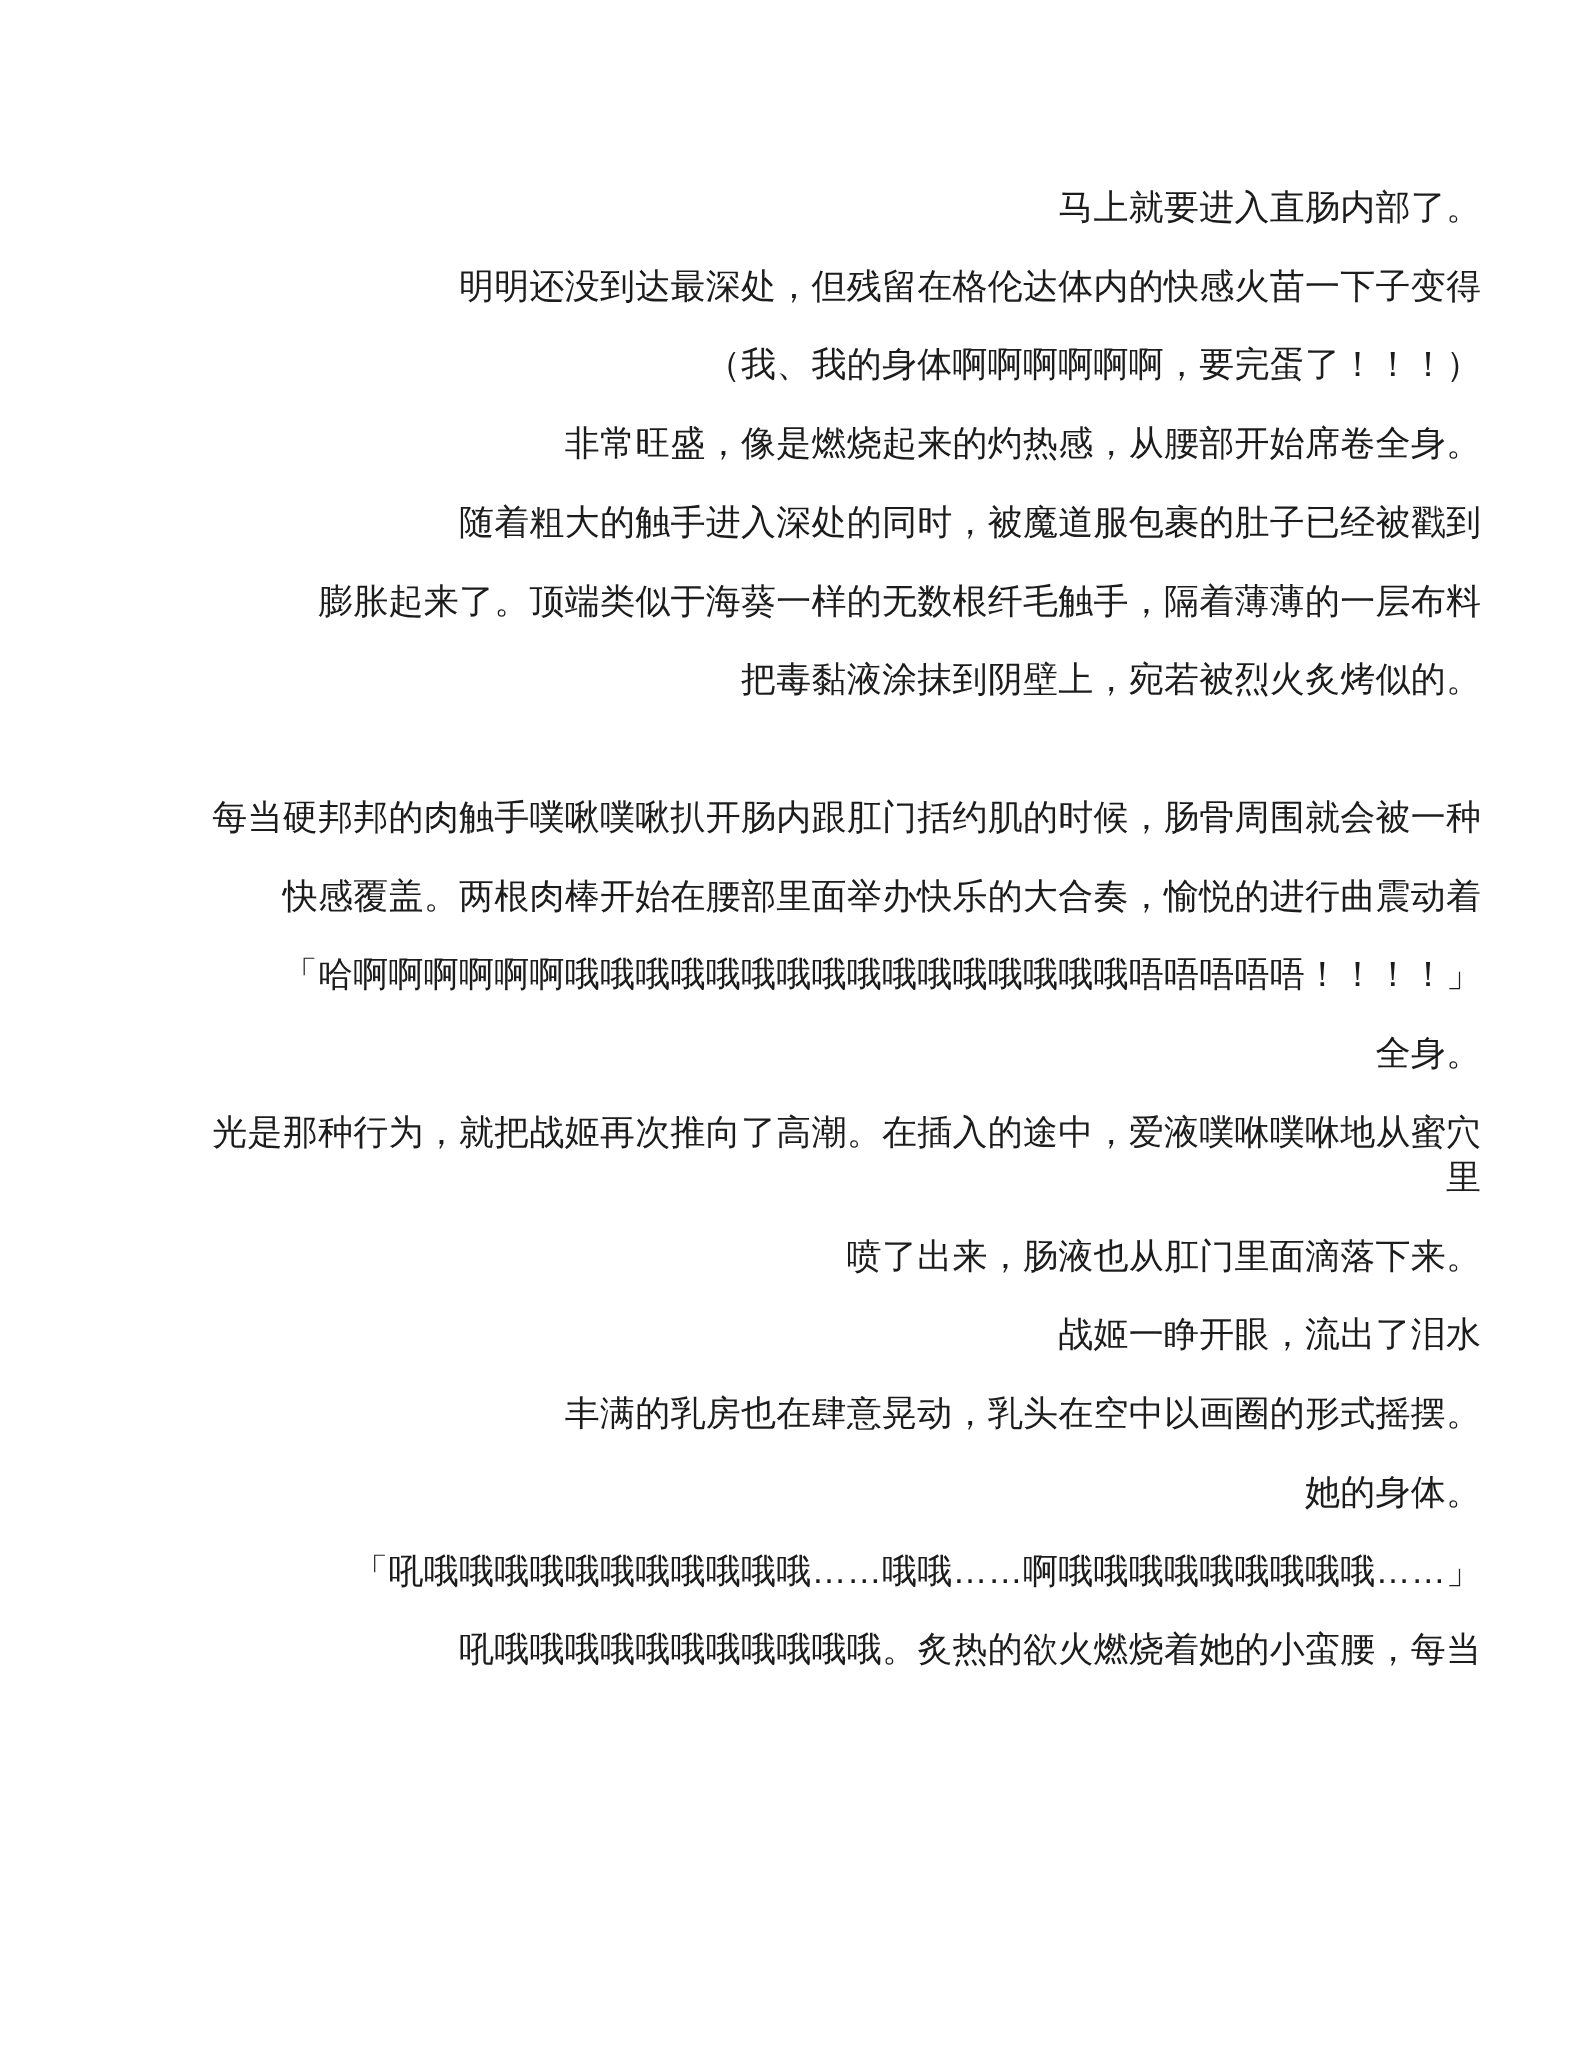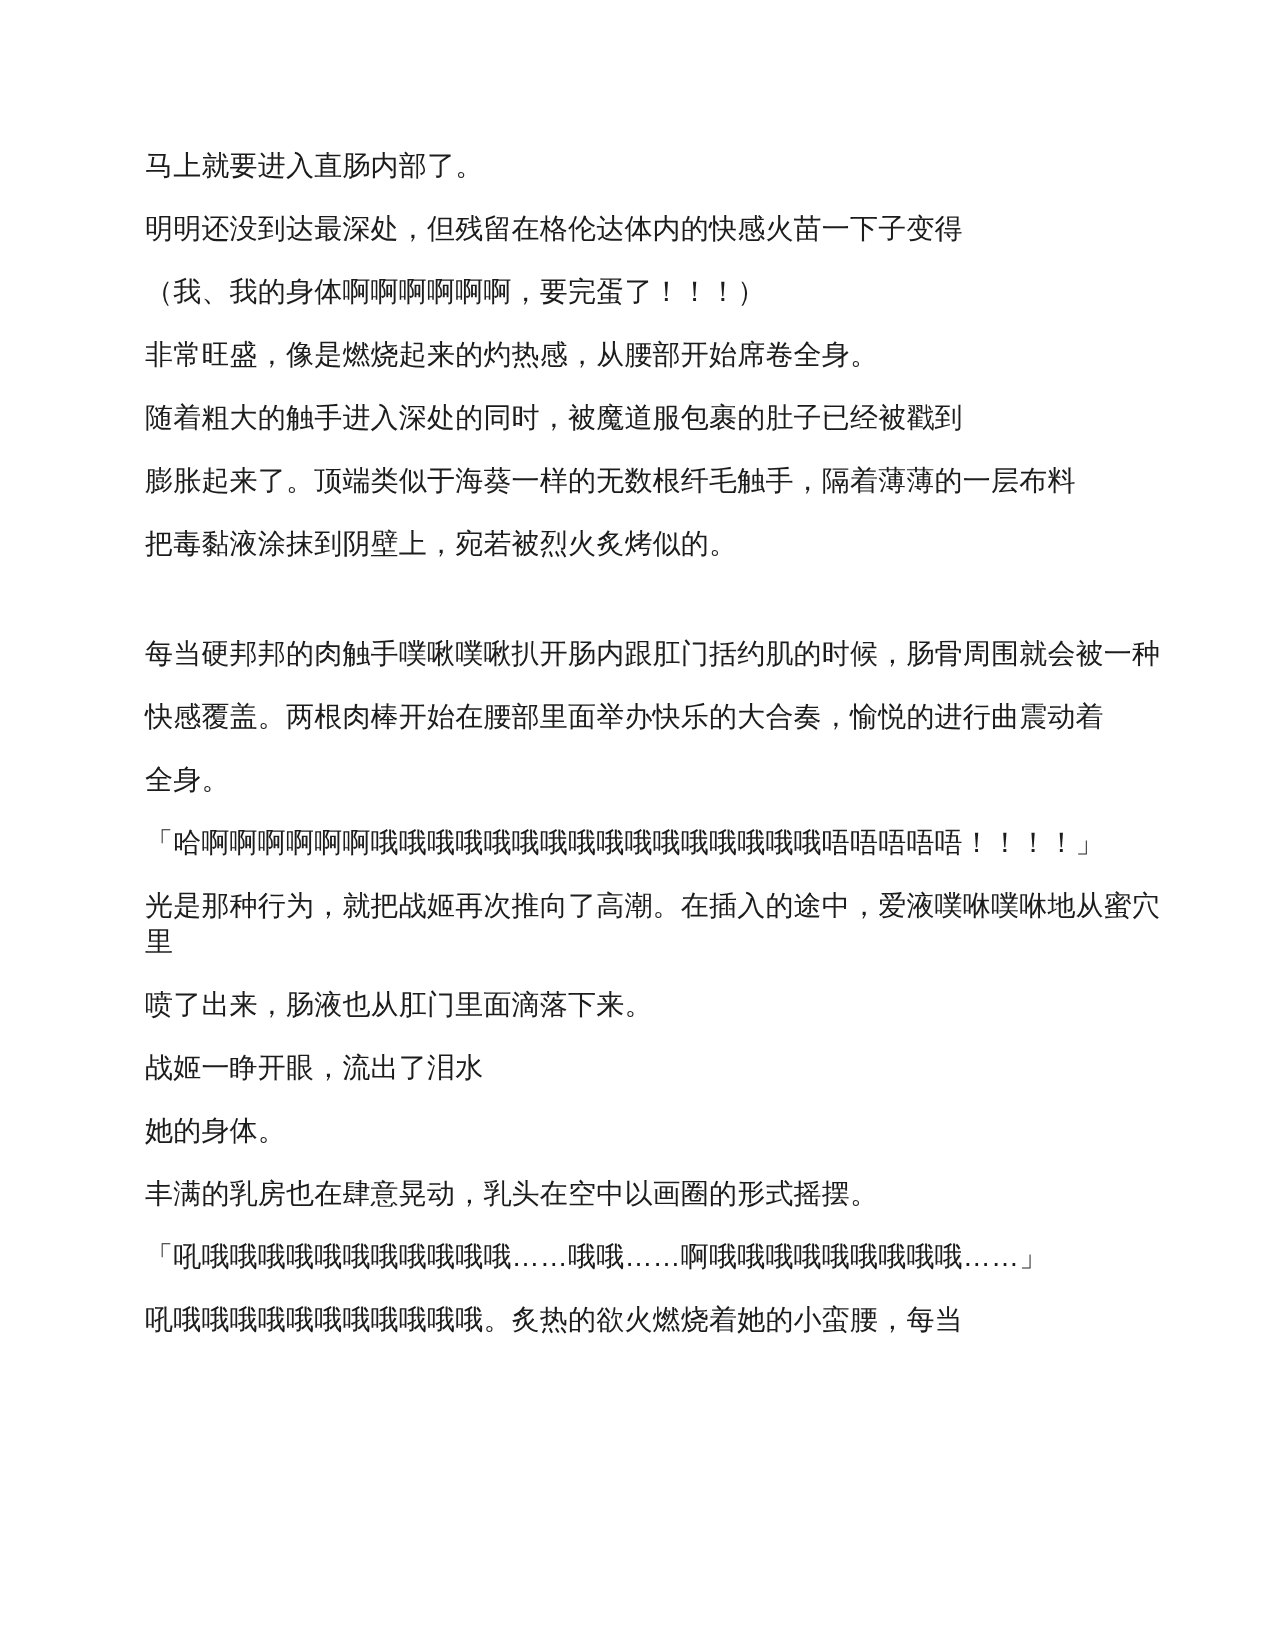--- a/index.html
+++ b/index.html
@@ -31,20 +31,21 @@
     margin: 0 0 27px 0;
   }
   .paragraph.blank {
     height: 20px;
   }
   .line {
     height: 36px;
     line-height: 36px;
     white-space: pre;
     letter-spacing: 0.2px;
+    text-align: right;
   }
 </style>
 </head>
 <body style="background: rgb(255, 255, 255);">
 
 <div class="page">
   <div class="text-content" style="color: rgb(28, 28, 28);">
       <div class="paragraph">
         <div class="line">马上就要进入直肠内部了。</div>
       </div>
@@ -67,40 +68,40 @@
         <div class="line">把毒黏液涂抹到阴壁上，宛若被烈火炙烤似的。</div>
       </div>
       <div class="paragraph blank"></div>
       <div class="paragraph">
         <div class="line">每当硬邦邦的肉触手噗啾噗啾扒开肠内跟肛门括约肌的时候，肠骨周围就会被一种</div>
       </div>
       <div class="paragraph">
         <div class="line">快感覆盖。两根肉棒开始在腰部里面举办快乐的大合奏，愉悦的进行曲震动着</div>
       </div>
       <div class="paragraph">
-        <div class="line">全身。</div>
+        <div class="line">「哈啊啊啊啊啊啊哦哦哦哦哦哦哦哦哦哦哦哦哦哦哦哦唔唔唔唔唔！！！！」</div>
       </div>
       <div class="paragraph">
-        <div class="line">「哈啊啊啊啊啊啊哦哦哦哦哦哦哦哦哦哦哦哦哦哦哦哦唔唔唔唔唔！！！！」</div>
+        <div class="line">全身。</div>
       </div>
       <div class="paragraph">
         <div class="line">光是那种行为，就把战姬再次推向了高潮。在插入的途中，爱液噗咻噗咻地从蜜穴</div>
         <div class="line">里</div>
       </div>
       <div class="paragraph">
         <div class="line">喷了出来，肠液也从肛门里面滴落下来。</div>
       </div>
       <div class="paragraph">
         <div class="line">战姬一睁开眼，流出了泪水</div>
       </div>
       <div class="paragraph">
-        <div class="line">她的身体。</div>
+        <div class="line">丰满的乳房也在肆意晃动，乳头在空中以画圈的形式摇摆。</div>
       </div>
       <div class="paragraph">
-        <div class="line">丰满的乳房也在肆意晃动，乳头在空中以画圈的形式摇摆。</div>
+        <div class="line">她的身体。</div>
       </div>
       <div class="paragraph">
         <div class="line">「吼哦哦哦哦哦哦哦哦哦哦哦……哦哦……啊哦哦哦哦哦哦哦哦哦……」</div>
       </div>
       <div class="paragraph">
         <div class="line">吼哦哦哦哦哦哦哦哦哦哦哦。炙热的欲火燃烧着她的小蛮腰，每当</div>
       </div>
     </div>
 </div>
 

